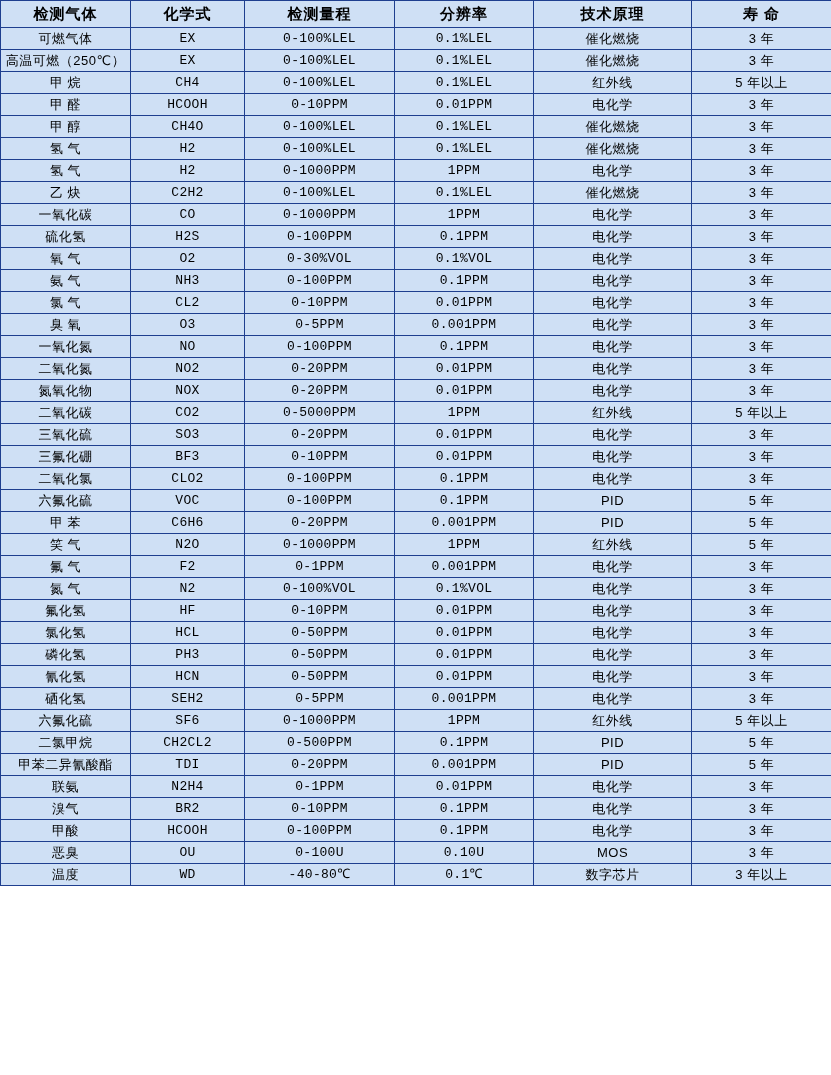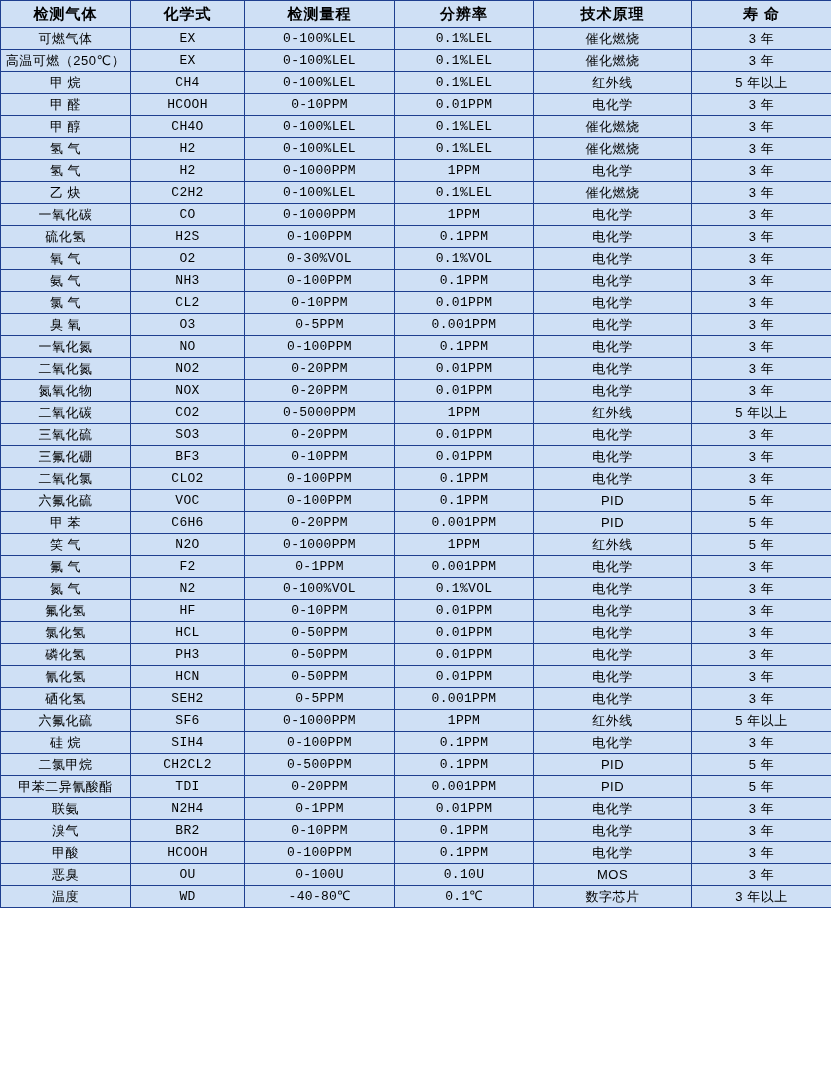--- a/index.html
+++ b/index.html
@@ -342,28 +342,20 @@
         </tr>
         <tr>
           <td class="c-name">六氟化硫</td>
           <td class="c-formula">SF6</td>
           <td class="c-range">0-1000PPM</td>
           <td class="c-res">1PPM</td>
           <td class="c-principle">红外线</td>
           <td class="c-life">5 年以上</td>
         </tr>
         <tr>
-          <td class="c-name">硅 烷</td>
-          <td class="c-formula">SIH4</td>
-          <td class="c-range">0-100PPM</td>
-          <td class="c-res">0.1PPM</td>
-          <td class="c-principle">电化学</td>
-          <td class="c-life">3 年</td>
-        </tr>
-        <tr>
           <td class="c-name">二氯甲烷</td>
           <td class="c-formula">CH2CL2</td>
           <td class="c-range">0-500PPM</td>
           <td class="c-res">0.1PPM</td>
           <td class="c-principle">PID</td>
           <td class="c-life">5 年</td>
         </tr>
         <tr>
           <td class="c-name">甲苯二异氰酸酯</td>
           <td class="c-formula">TDI</td>

